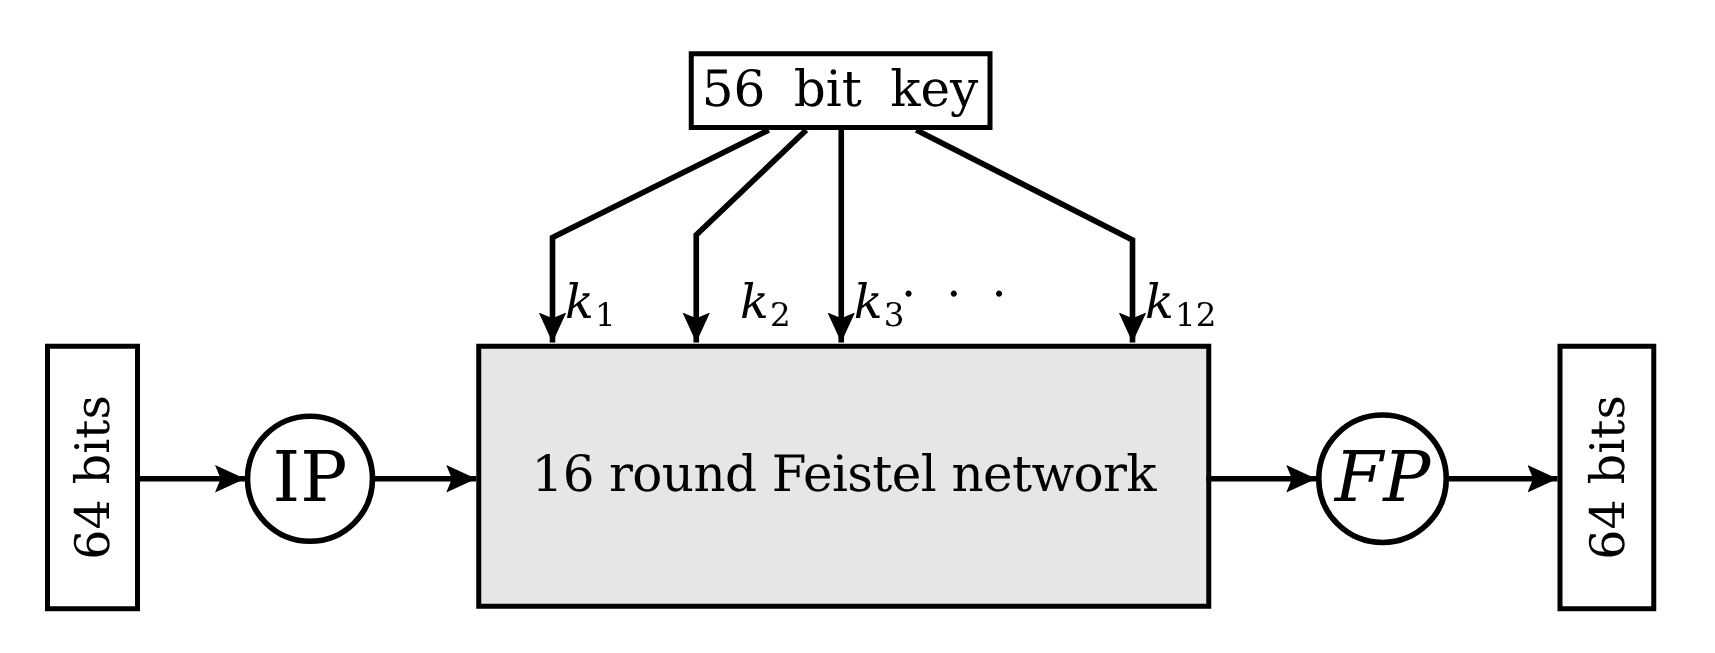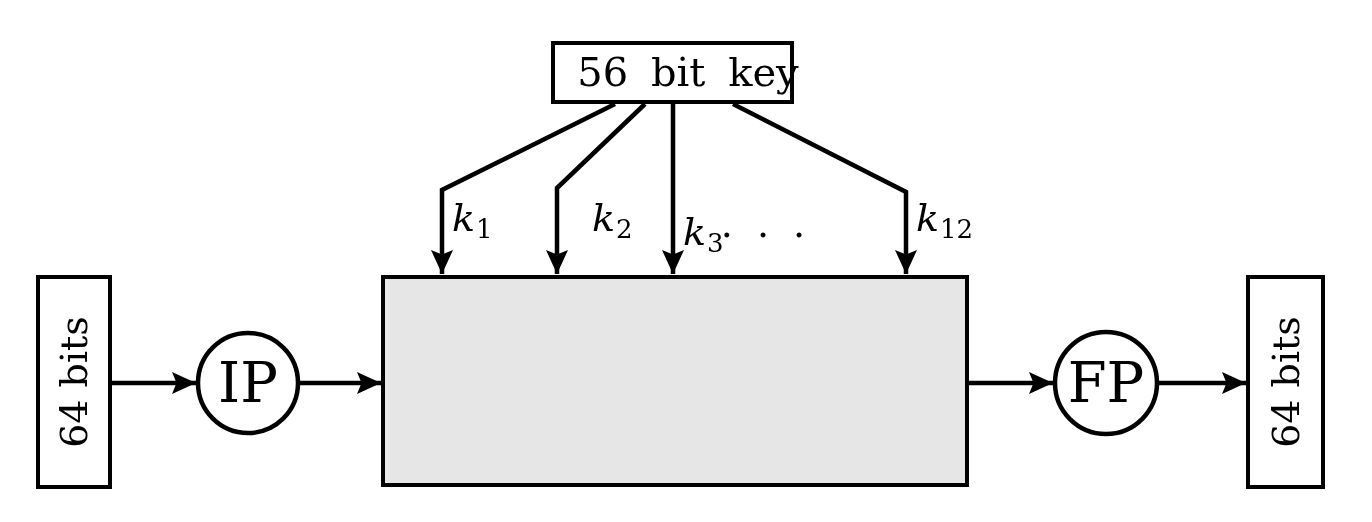--- a/index.html
+++ b/index.html
@@ -13,25 +13,25 @@
     color: #000;
   }
   svg.layer { position: absolute; left: 0; top: 0; width: 1372px; height: 522px; }
   .lbl {
     position: absolute;
     white-space: nowrap;
     color: #000;
     line-height: 1;
   }
   .centered { transform: translate(-50%, -50%); }
-  .key-label   { font-size: 40px; word-spacing: 10px; margin-left: 16px; }
+  .key-label   { font-size: 40px; word-spacing: 10px; }
   .feistel-label { font-size: 40px; letter-spacing: -0.5px; }
   .node-label  { font-size: 56px; }
   .bits-label  { font-size: 38px; transform: translate(-50%, -50%) rotate(-90deg); }
-  .klabel      { font-size: 38px; transform: translateY(-50%); }
+  .klabel      { font-size: 38px; transform: translateY(-50%); margin-top: 23px; }
   .klabel i    { font-style: italic; }
   .klabel sub  { font-size: 26px; font-style: normal; vertical-align: -7px; line-height: 0; margin-left: 1px; }
   .dots        { font-size: 38px; letter-spacing: 6px; transform: translate(-50%, -50%); }
 </style>
 </head>
 <body>
 
 <div class="stage">
 
   <svg class="layer" viewBox="0 0 1372 522" xmlns="http://www.w3.org/2000/svg">
@@ -61,28 +61,29 @@
     <line x1="965" y1="383" x2="1053" y2="383" stroke="#000000" stroke-width="4.5" marker-end="url(#arr)"></line>
     <line x1="1157" y1="383" x2="1246" y2="383" stroke="#000000" stroke-width="4.5" marker-end="url(#arr)"></line>
   </svg>
 
   <div class="lbl key-label centered" style="left:672px; top:72px;">56 bit key</div>
 
   <div class="lbl klabel" style="left:452px; top:218px;"><i>k</i><sub>1</sub></div>
 
   <div class="lbl klabel" style="left:592px; top:218px;"><i>k</i><sub>2</sub></div>
 
-  <div class="lbl klabel" style="left:683px; top:232px;"><i>k</i><sub>3</sub></div>
+  <div class="lbl klabel" style="left:683px; top:218px;"><i>k</i><sub>3</sub></div>
 
   <div class="lbl dots" style="left:766px; top:224px;">. . .</div>
 
   <div class="lbl klabel" style="left:916px; top:218px;"><i>k</i><sub>12</sub></div>
 
+  <div class="lbl feistel-label centered" style="left:675px; top:380px;">16 round Feistel network</div>
 
   <div class="lbl node-label centered" style="left:248px; top:383px;">IP</div>
 
-  <div class="lbl node-label centered" style="left:1106px; top:383px;">FP</div>
+  <div class="lbl node-label centered" style="left:1106px; top:383px;font-style:italic;">FP</div>
 
   <div class="lbl bits-label" style="left:74px; top:382px;">64 bits</div>
 
   <div class="lbl bits-label" style="left:1286px; top:382px;">64 bits</div>
 
 </div>
 
 </body></html>

